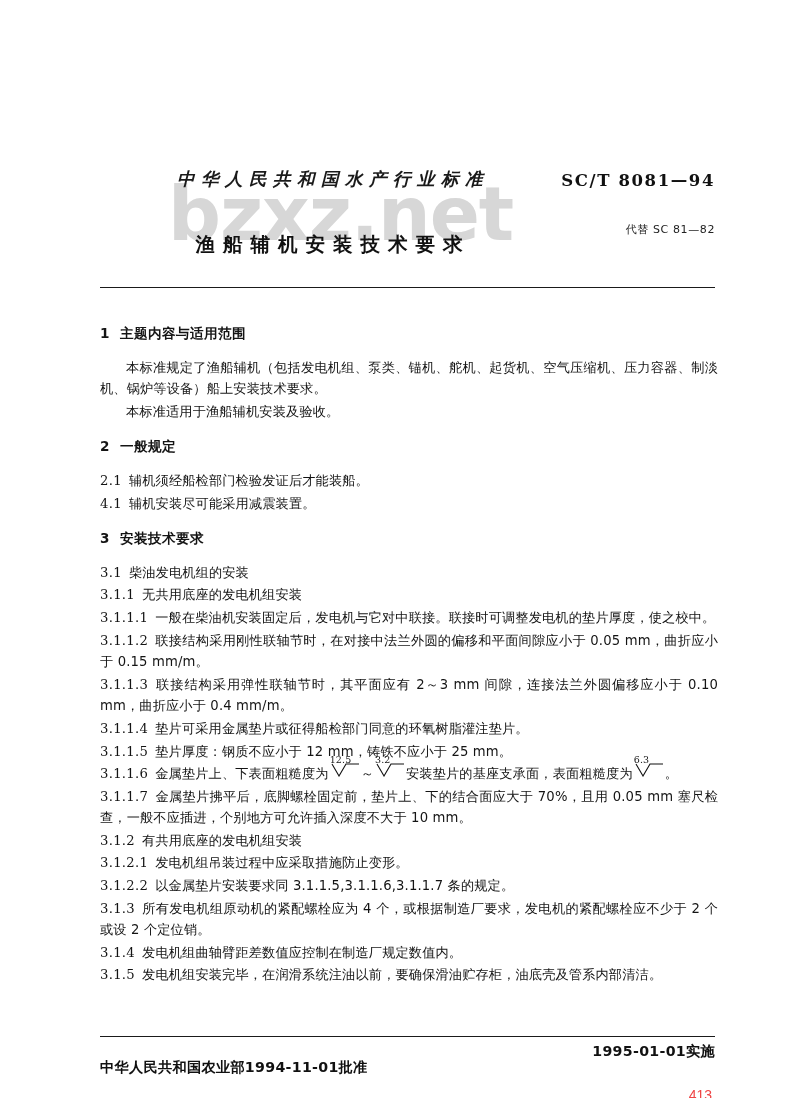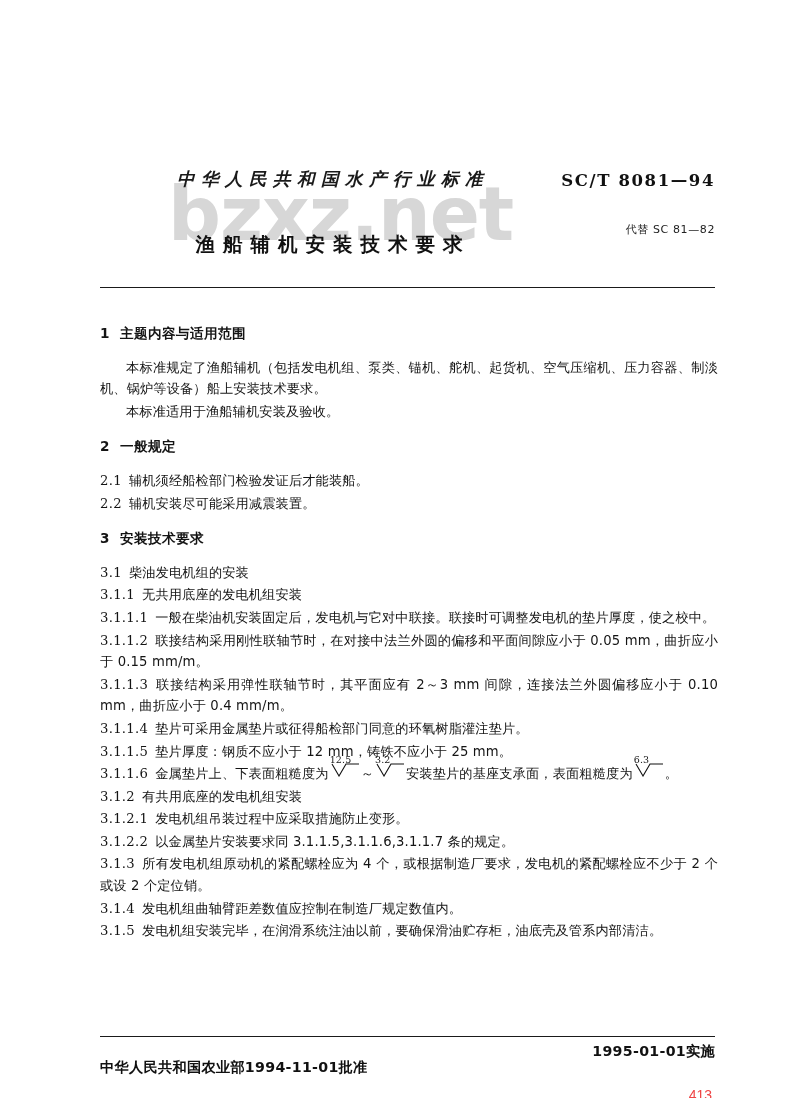--- a/index.html
+++ b/index.html
@@ -186,21 +186,21 @@
     <div class="gap-s"></div>
     <p class="p indent blk">本标准规定了渔船辅机（包括发电机组、泵类、锚机、舵机、起货机、空气压缩机、压力容器、制淡机、锅炉等设备）船上安装技术要求。</p>
     <p class="p indent blk">本标准适用于渔船辅机安装及验收。</p>
     <div class="gap-m"></div>
 
     <div class="h-sec">
       <span class="num">2</span><span>一般规定</span>
     </div>
     <div class="gap-s"></div>
     <p class="p clause blk"><span class="lbl">2.1</span><span>辅机须经船检部门检验发证后才能装船。</span></p>
-    <p class="p clause blk"><span class="lbl">2.2</span><span>辅机安装尽可能采用减震装置。</span></p>
+    <p class="p clause blk"><span class="lbl">4.1</span><span>辅机安装尽可能采用减震装置。</span></p>
     <div class="gap-m"></div>
 
     <div class="h-sec">
       <span class="num">3</span><span>安装技术要求</span>
     </div>
     <div class="gap-s"></div>
 
     <p class="p clause blk"><span class="lbl">3.1</span><span>柴油发电机组的安装</span></p>
     <p class="p clause blk"><span class="lbl">3.1.1</span><span>无共用底座的发电机组安装</span></p>
     <p class="p clause blk"><span class="lbl">3.1.1.1</span><span>一般在柴油机安装固定后，发电机与它对中联接。联接时可调整发电机的垫片厚度，使之校中。</span></p>
@@ -212,20 +212,21 @@
     <p class="p clause blk">
       <span class="lbl">3.1.1.6</span><span>金属垫片上、下表面粗糙度为</span><span class="rough"><span class="val">12.5</span><svg width="30" height="14" viewBox="0 0 30 14">
             <path d="M2 1 L9 13 L16 1 L29 1" fill="none" stroke="#111" stroke-width="1.1"></path>
           </svg></span><span>～</span><span class="rough"><span class="val">3.2</span><svg width="30" height="14" viewBox="0 0 30 14">
             <path d="M2 1 L9 13 L16 1 L29 1" fill="none" stroke="#111" stroke-width="1.1"></path>
           </svg></span><span>安装垫片的基座支承面，表面粗糙度为</span><span class="rough"><span class="val">6.3</span><svg width="30" height="14" viewBox="0 0 30 14">
             <path d="M2 1 L9 13 L16 1 L29 1" fill="none" stroke="#111" stroke-width="1.1"></path>
           </svg></span><span>。</span>
     </p>
 
+    <p class="p clause blk"><span class="lbl">3.1.1.7</span><span>金属垫片拂平后，底脚螺栓固定前，垫片上、下的结合面应大于 70%，且用 0.05 mm 塞尺检查，一般不应插进，个别地方可允许插入深度不大于 10 mm。</span></p>
     <p class="p clause blk"><span class="lbl">3.1.2</span><span>有共用底座的发电机组安装</span></p>
     <p class="p clause blk"><span class="lbl">3.1.2.1</span><span>发电机组吊装过程中应采取措施防止变形。</span></p>
     <p class="p clause blk"><span class="lbl">3.1.2.2</span><span>以金属垫片安装要求同 3.1.1.5,3.1.1.6,3.1.1.7 条的规定。</span></p>
     <p class="p clause blk"><span class="lbl">3.1.3</span><span>所有发电机组原动机的紧配螺栓应为 4 个，或根据制造厂要求，发电机的紧配螺栓应不少于 2 个或设 2 个定位销。</span></p>
     <p class="p clause blk"><span class="lbl">3.1.4</span><span>发电机组曲轴臂距差数值应控制在制造厂规定数值内。</span></p>
     <p class="p clause blk"><span class="lbl">3.1.5</span><span>发电机组安装完毕，在润滑系统注油以前，要确保滑油贮存柜，油底壳及管系内部清洁。</span></p>
 
   </div>
 
   <div class="rule-bot"></div>

